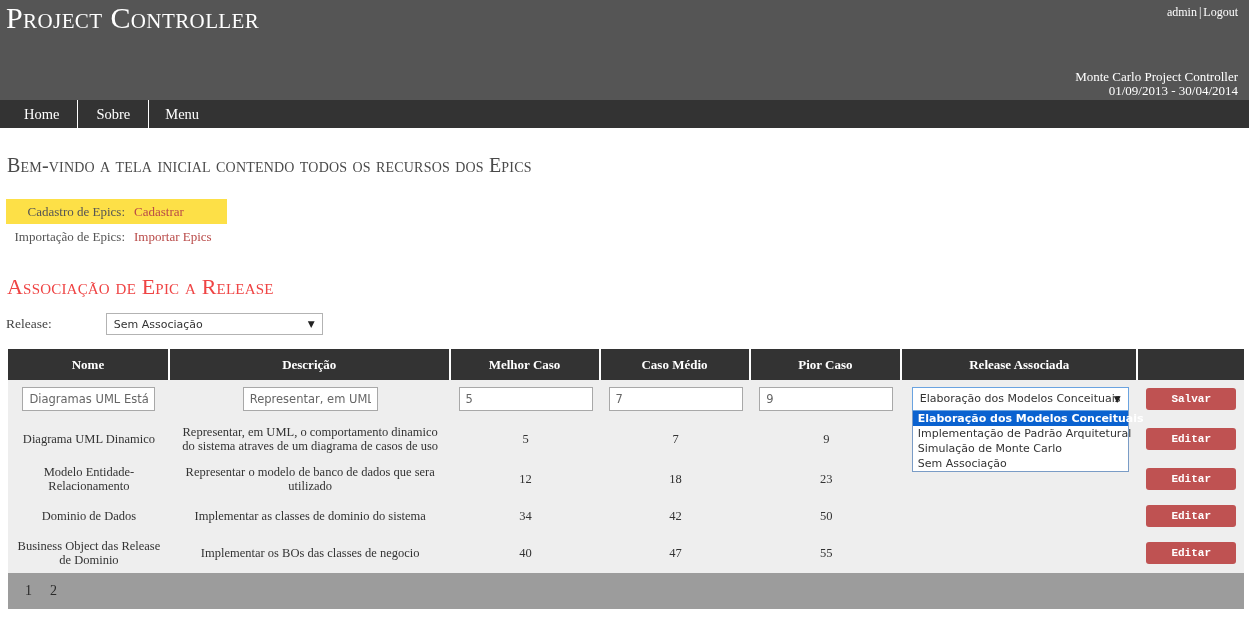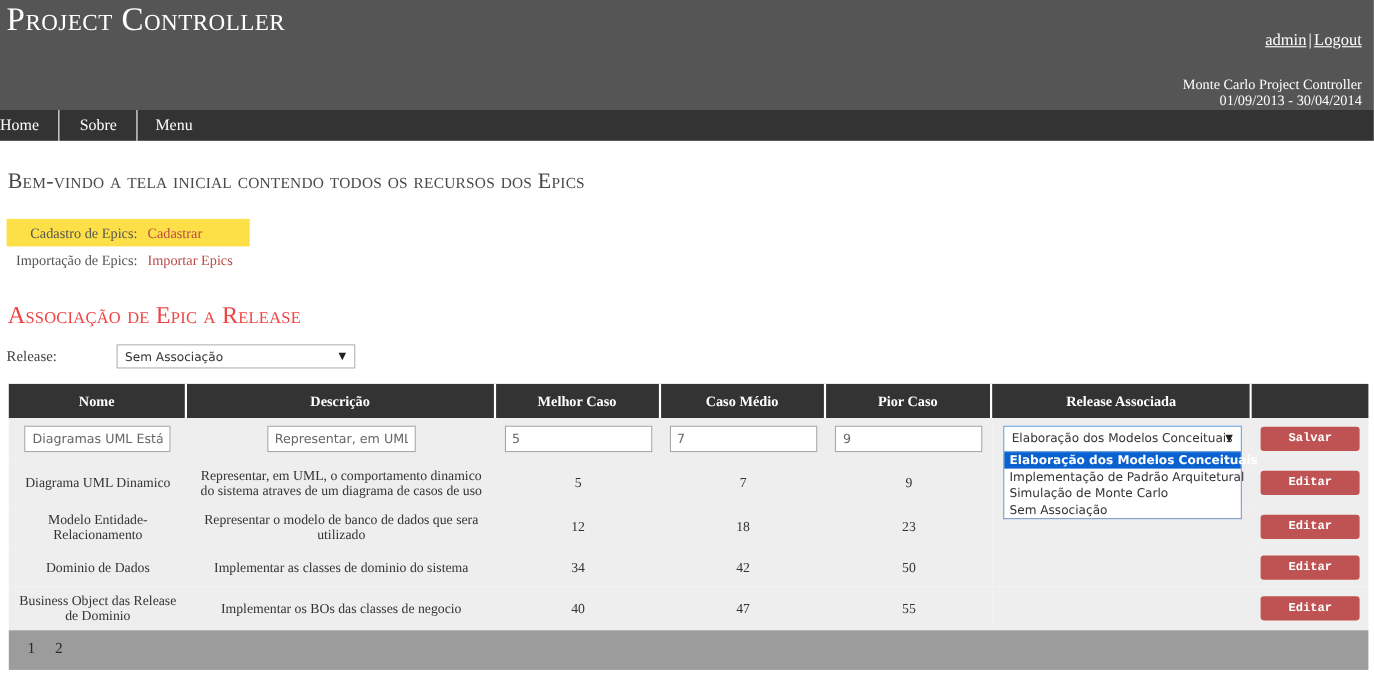--- a/index.html
+++ b/index.html
@@ -22,25 +22,24 @@
     left: 6px; top: 1px;
     font-family: "Liberation Serif", "DejaVu Serif", serif;
     font-size: 30px;
     font-variant: small-caps;
     letter-spacing: 0.4px;
     color: #ffffff;
     white-space: nowrap;
   }
   .userbox {
     position: absolute;
-    right: 11px; top: 29px;
-    font-size: 15px;
-    color: #ffffff;
-    white-space: nowrap;
-    text-decoration: underline;
+    right: 11px; top: 5px;
+    font-size: 12px;
+    color: #ffffff;
+    white-space: nowrap;
   }
   .userbox .sep { margin: 0 2px; }
   .userbox a { color: #ffffff; text-decoration: none; }
   .mc-info {
     position: absolute;
     right: 11px; bottom: 2px;
     text-align: right;
     font-size: 13px;
     line-height: 14px;
     color: #ffffff;
@@ -56,21 +55,21 @@
   .navbar .nav-item {
     display: flex;
     align-items: center;
     color: #ffffff;
     font-size: 14.5px;
     padding: 0 14px;
     border-right: 1px solid #ffffff;
     white-space: nowrap;
     text-decoration: none;
   }
-  .navbar .nav-item:first-child { padding-left: 0; padding-right: 18px; }
+  .navbar .nav-item:first-child { padding-left: 24px; padding-right: 18px; }
   .navbar .nav-item:nth-child(2) { padding: 12px 18px; }
   .navbar .nav-item:last-child { border-right: none; padding-left: 16px; }
   
   .content { position: relative; padding: 0 6px; }
   h1.page-heading {
     font-size: 20px;
     font-variant: small-caps;
     font-weight: normal;
     color: #4a4a4a;
     margin: 26px 0 0 1px;

